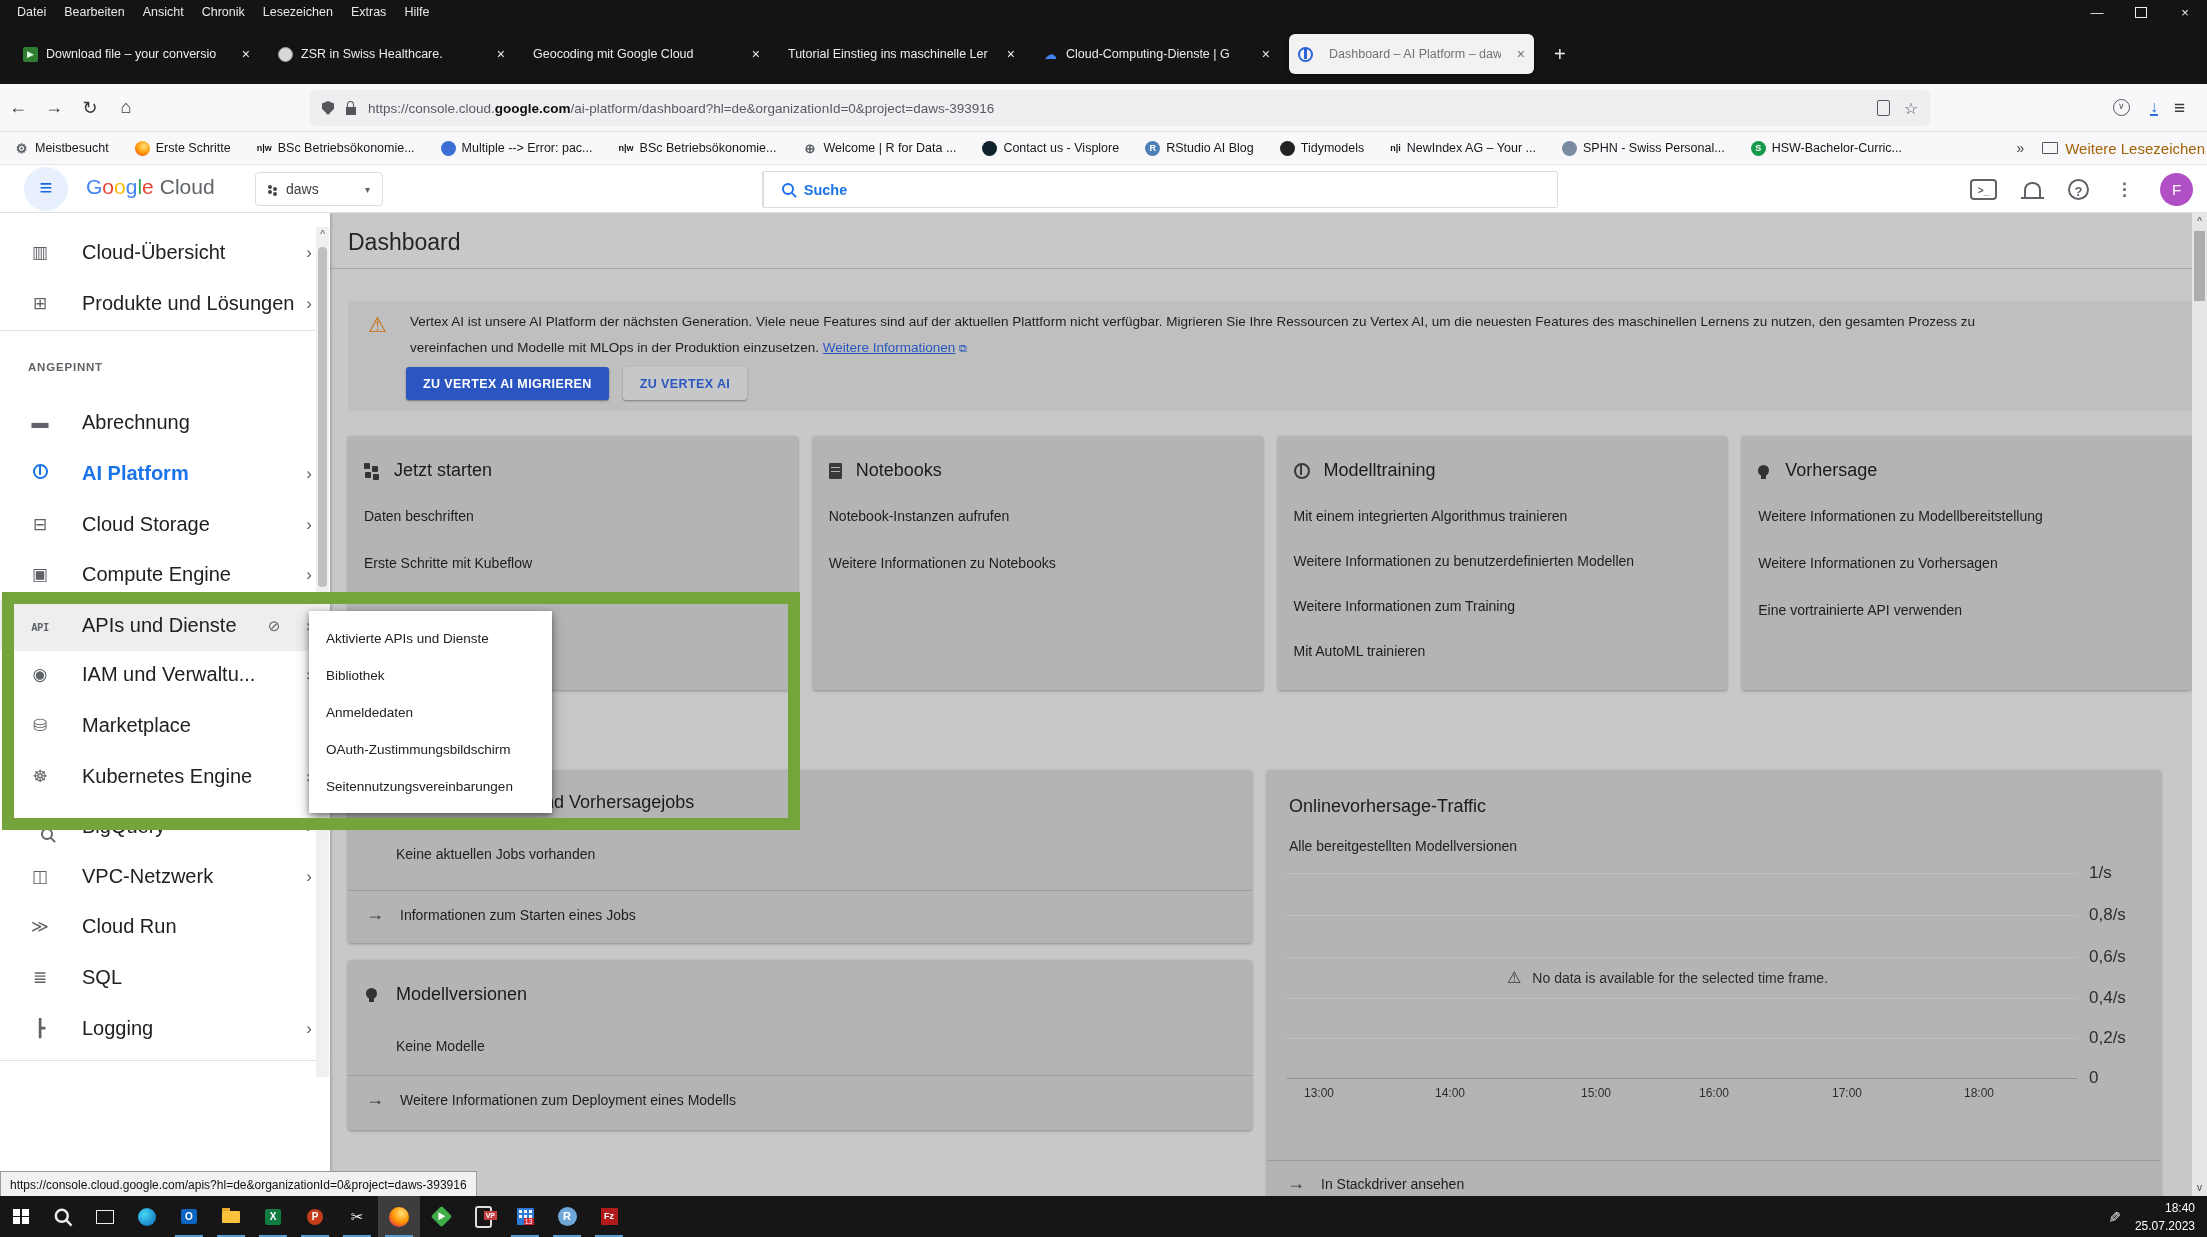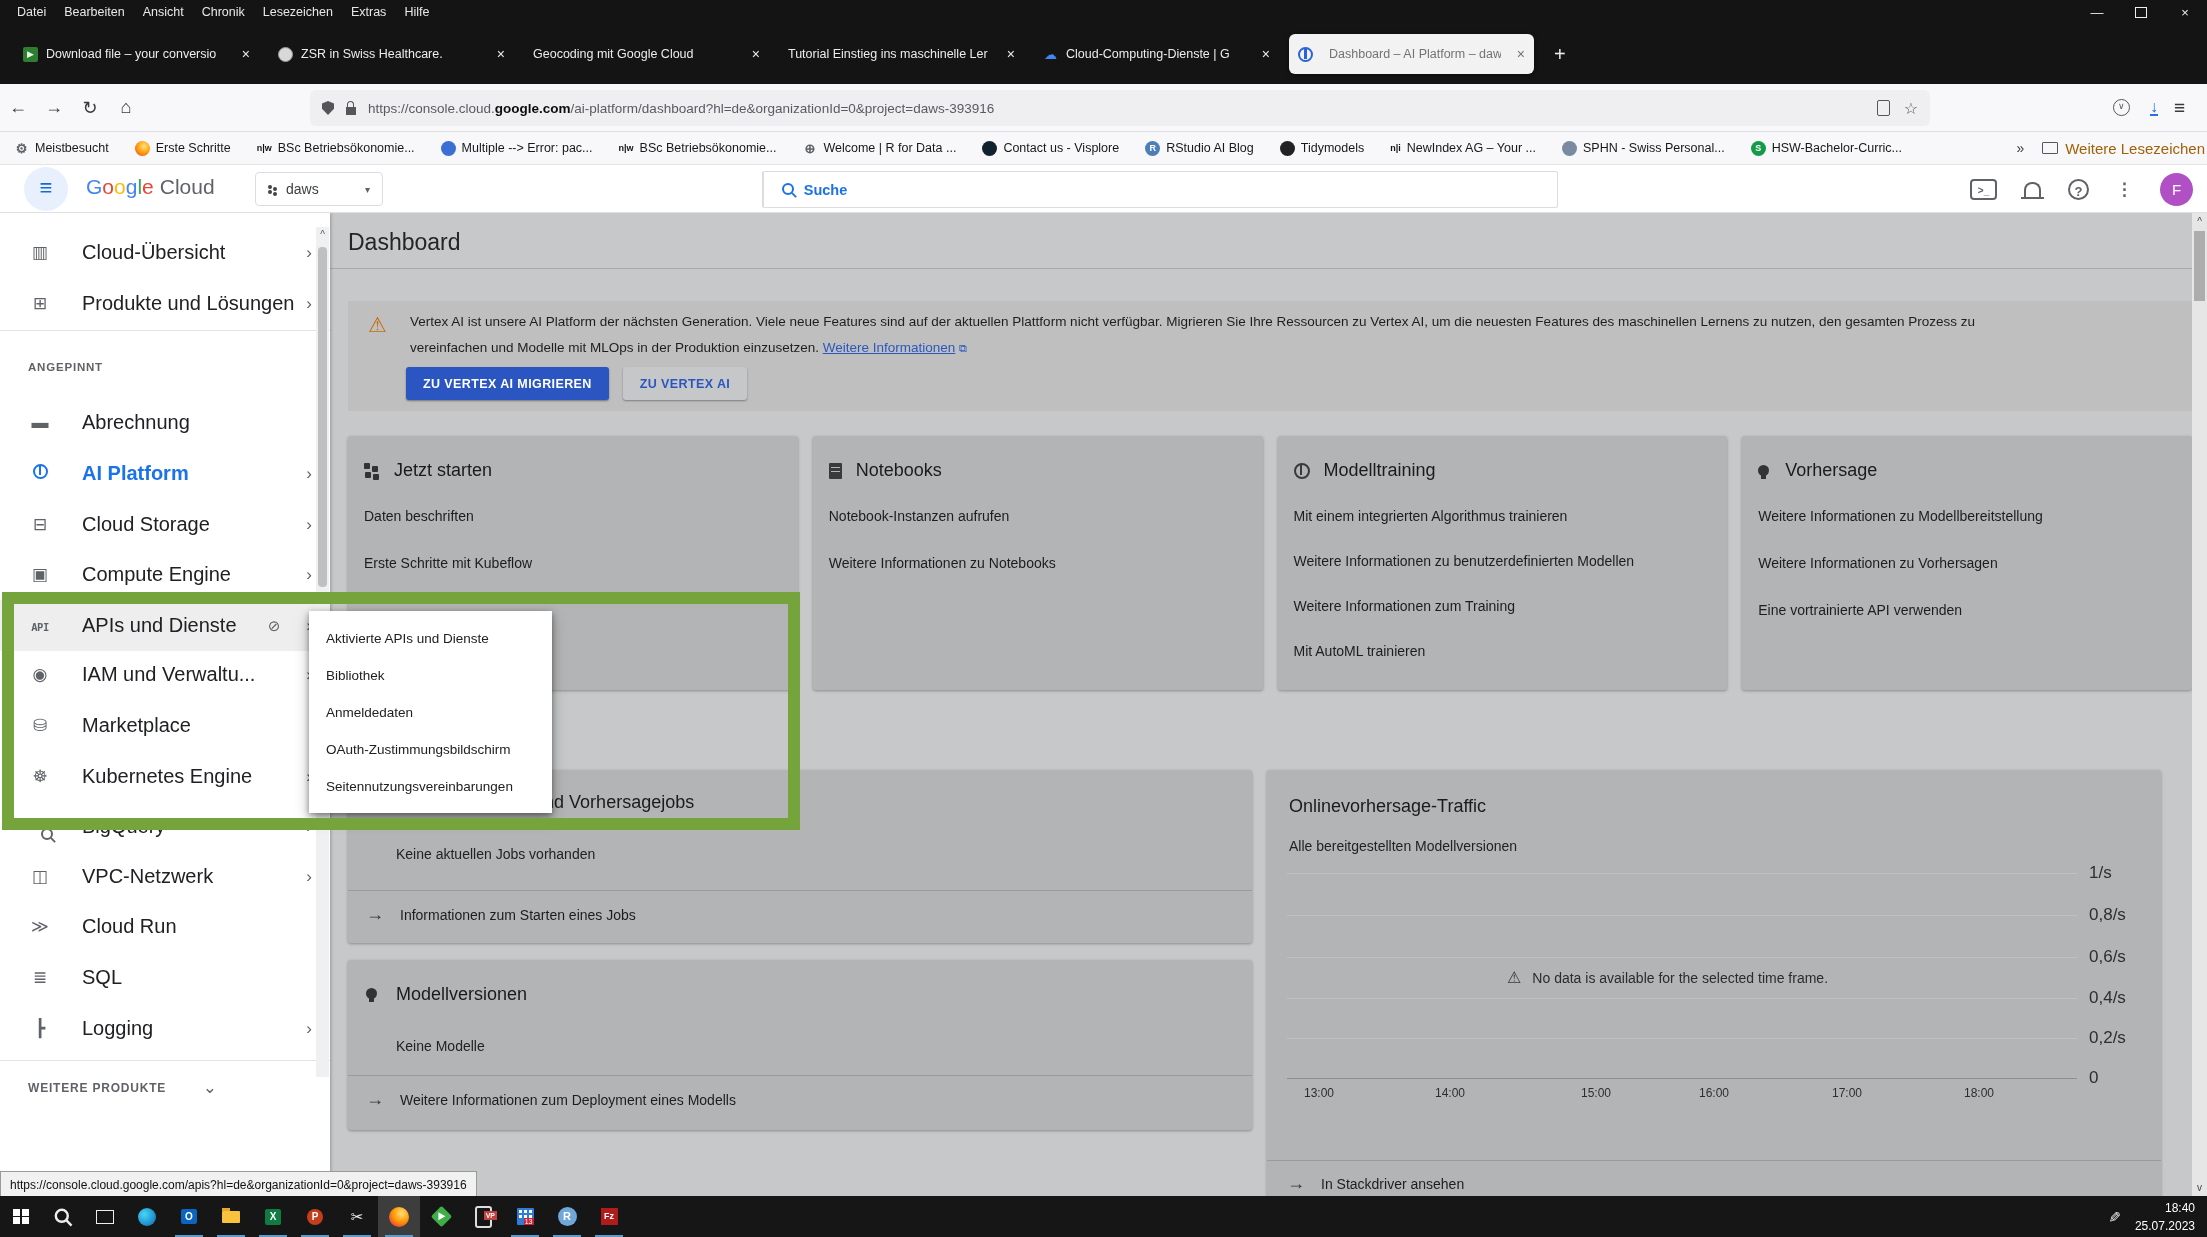--- a/index.html
+++ b/index.html
@@ -527,24 +527,20 @@
     <div class="srow" style="top:739px;">
         <span class="sic">≣</span>
         <span class="slab">SQL</span>
       </div>
     <div class="srow" style="top:790px;">
         <span class="sic">┣</span>
         <span class="slab">Logging</span>
         <span class="sarr">›</span>
       </div>
     <div class="sdiv" style="top:847px;"></div>
-    <div class="srow" style="top:849px;">
-        <span class="slab" style="font-size:12px;letter-spacing:.8px;color:#5f6368;font-weight:600;">WEITERE PRODUKTE</span>
-        <span class="sarr" style="margin-right:95px;">⌄</span>
-      </div>
     <div id="sscroll">
       <span class="up">^</span>
       <div class="tmb"></div>
     </div>
   </div>
 
   <div id="apimenu">
     <div class="mi">Aktivierte APIs und Dienste</div>
     <div class="mi">Bibliothek</div>
     <div class="mi">Anmeldedaten</div>

